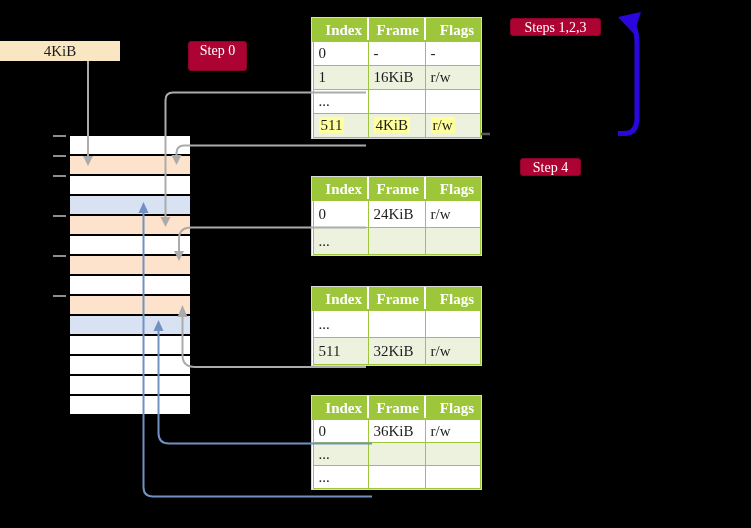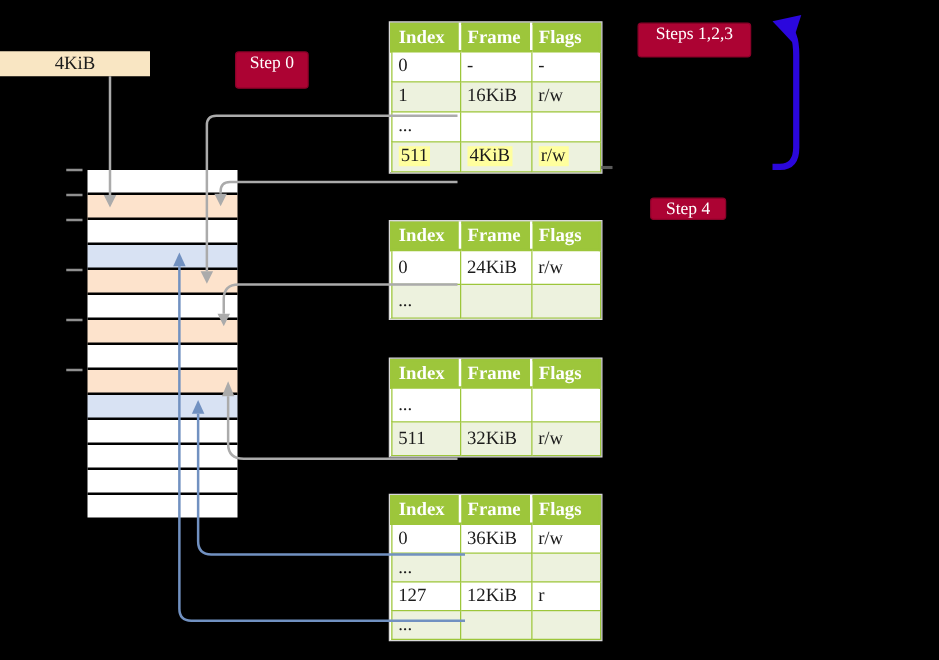--- a/index.html
+++ b/index.html
@@ -19,21 +19,21 @@
   .memrow{height:18px;border-bottom:2px solid #000;background:#fff;}
   .memrow:last-child{border-bottom:none;}
   .kind-free{background:#ffffff;}
   .kind-page-table{background:#fde3cc;}
   .kind-mapped-frame{background:#d8e2f3;}
   .tick{position:absolute;left:53px;width:13px;height:2px;background:#8f8f8f;}
 
   
   .ptable{position:absolute;border-collapse:collapse;background:#fff;
           outline:1px solid #d8d8d8;font-size:15px;color:#1c1c1c;}
-  .ptable th{background:#9dc63b;color:#fff;font-weight:bold;text-align:left;
+  .ptable th{background:#9dc63b;color:#fff;font-weight:bold;text-align:right;
              border:2.5px solid #9dc63b;border-right:2px solid #fff;
              padding:1px 5px;height:18px;font-size:15px;}
   .ptable th:last-child{border-right:2.5px solid #9dc63b;}
   .ptable td{border:1.8px solid #9dc63b;padding:1px 5px;background:#fff;}
   .ptable tbody tr:nth-child(even) td{background:#edf2de;}
   .col-index{width:55px}.col-frame{width:57px}.col-flags{width:55px}
   #t1 td{height:21px}
   #t2 td{height:24px}
   #t3 td{height:24px}
   #t4 td{height:20px}
@@ -42,21 +42,21 @@
   
   .overlay{position:absolute;left:0;top:0;pointer-events:none;}
 </style>
 </head>
 <body>
 
 <div class="stage">
 
   <div class="wheatb" style="left:0;top:41px;width:120px;height:20px;">4KiB</div>
   <div class="badge crimson" style="left:188px;top:41px;width:59px;height:30px;">Step 0</div>
-  <div class="badge crimson" style="left:510px;top:18px;width:91px;height:28px;">Steps 1,2,3</div>
+  <div class="badge crimson" style="left:510px;top:18px;width:91px;height:18px;">Steps 1,2,3</div>
   <div class="badge crimson" style="left:520px;top:158px;width:61px;height:18px;">Step 4</div>
 
   <div class="memcol">
     <div class="memrow kind-free"></div>
     <div class="memrow kind-page-table"></div>
     <div class="memrow kind-free"></div>
     <div class="memrow kind-mapped-frame"></div>
     <div class="memrow kind-page-table"></div>
     <div class="memrow kind-free"></div>
     <div class="memrow kind-page-table"></div>
@@ -184,25 +184,20 @@
         <td>0</td>
         <td>36KiB</td>
         <td>r/w</td>
       </tr>
       <tr>
         <td>...</td>
         <td></td>
         <td></td>
       </tr>
       <tr>
-        <td>127</td>
-        <td>12KiB</td>
-        <td>r</td>
-      </tr>
-      <tr>
         <td>...</td>
         <td></td>
         <td></td>
       </tr>
     </tbody>
   </table>
 
   <svg class="overlay" width="751" height="528" viewBox="0 0 751 528">
 
     <g stroke="#ababab" stroke-width="2" fill="none" stroke-linecap="butt">

